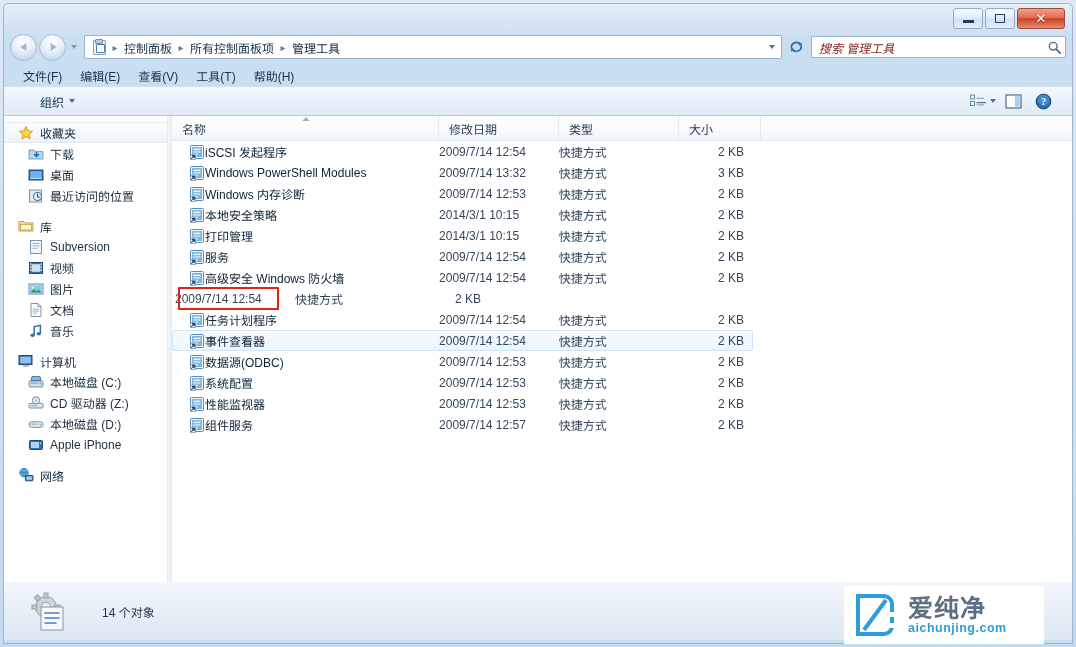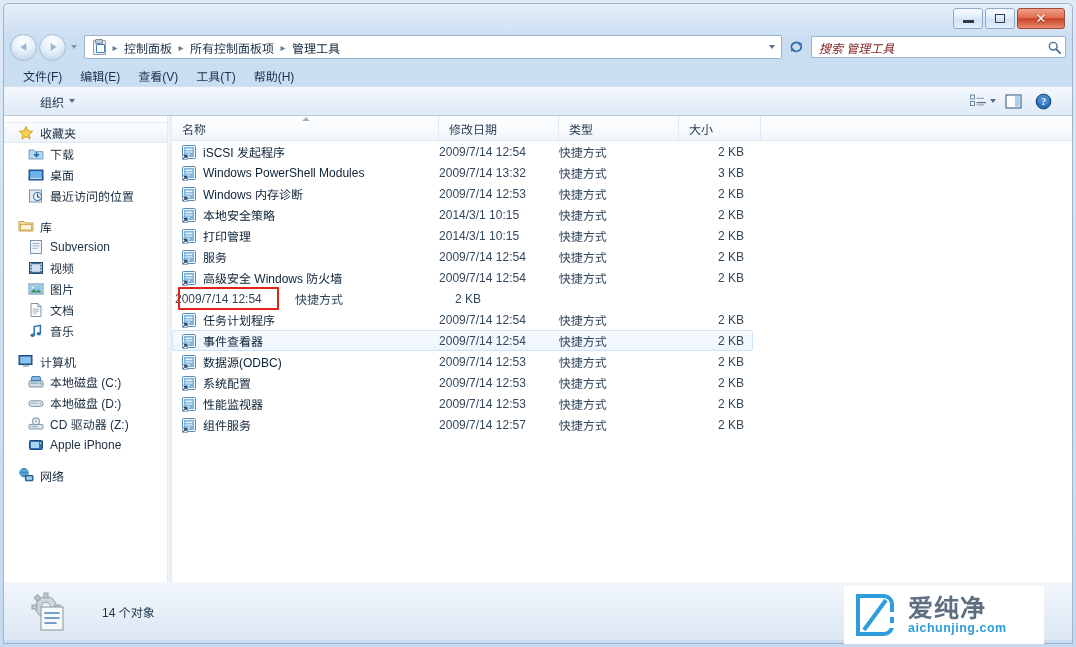--- a/index.html
+++ b/index.html
@@ -193,21 +193,21 @@
   .rows{position:relative;}
   .row{
     display:flex;height:21px;align-items:center;position:relative;box-sizing:border-box;
     border:1px solid transparent;cursor:default;width:581px;
   }
   .row.hovered{
     background:linear-gradient(180deg,#f7fbff 0%,#ecf5fe 100%);
     border:1px solid #cfe4f7;border-radius:2px;
   }
   .cellname{
-    width:265px;display:flex;align-items:center;gap:6px;padding-left:8px;box-sizing:border-box;
+    width:265px;display:flex;align-items:center;padding-left:16px;box-sizing:border-box;
     overflow:hidden;white-space:nowrap;
   }
   .fname{font-size:12px;color:#0d2236;}
   .celldate{width:120px;font-size:12px;color:#33465a;padding-left:2px;box-sizing:border-box;white-space:nowrap;}
   .celltype{width:120px;font-size:12px;color:#33465a;padding-left:2px;box-sizing:border-box;white-space:nowrap;}
   .cellsize{width:76px;font-size:12px;color:#33465a;text-align:right;padding-right:8px;box-sizing:border-box;white-space:nowrap;}
 
   .annot-box{
     position:absolute;border:2px solid #e2231a;border-radius:1px;
     pointer-events:none;box-sizing:border-box;
@@ -451,34 +451,34 @@
           <svg class="ico" viewBox="0 0 16 16">
             <rect x="1" y="7" width="14" height="6" rx="1" fill="#cfdcea" stroke="#7d93a9" stroke-width="1"></rect>
             <rect x="2.5" y="8.6" width="8" height="1.2" fill="#91a8bd"></rect>
             <circle cx="12.6" cy="9.8" r="1" fill="#5ec45e"></circle>
             <path d="M4 2.5h8l1 4H3z" fill="#7fb8e0" stroke="#3f74a4" stroke-width="0.9"></path>
           </svg>
           <span class="navlabel">本地磁盘 (C:)</span>
         </div>
         <div class="navrow">
           <svg class="ico" viewBox="0 0 16 16">
-            <rect x="1" y="5.8" width="14" height="5.6" rx="2.4" fill="#dde7f0" stroke="#7d93a9" stroke-width="1"></rect>
-            <rect x="2.6" y="7.6" width="7" height="1.2" fill="#9fb3c6"></rect>
-            <circle cx="12.4" cy="8.6" r="0.9" fill="#8fa7bd"></circle>
-          </svg>
-          <span class="navlabel">本地磁盘 (D:)</span>
-        </div>
-        <div class="navrow">
-          <svg class="ico" viewBox="0 0 16 16">
             <rect x="1" y="8.4" width="14" height="4.6" rx="1" fill="#dde7f0" stroke="#7d93a9" stroke-width="1"></rect>
             <rect x="2.6" y="10" width="6.6" height="1.2" fill="#9fb3c6"></rect>
             <circle cx="8" cy="5.4" r="3.6" fill="#e8eef5" stroke="#6f89a2" stroke-width="1"></circle>
             <circle cx="8" cy="5.4" r="1.1" fill="#9fb3c6"></circle>
           </svg>
           <span class="navlabel">CD 驱动器 (Z:)</span>
+        </div>
+        <div class="navrow">
+          <svg class="ico" viewBox="0 0 16 16">
+            <rect x="1" y="5.8" width="14" height="5.6" rx="2.4" fill="#dde7f0" stroke="#7d93a9" stroke-width="1"></rect>
+            <rect x="2.6" y="7.6" width="7" height="1.2" fill="#9fb3c6"></rect>
+            <circle cx="12.4" cy="8.6" r="0.9" fill="#8fa7bd"></circle>
+          </svg>
+          <span class="navlabel">本地磁盘 (D:)</span>
         </div>
         <div class="navrow">
           <svg class="ico" viewBox="0 0 16 16">
             <rect x="1.5" y="3.5" width="13" height="9" rx="1" fill="#2f6fb8" stroke="#1d4874" stroke-width="1"></rect>
             <rect x="3" y="5" width="8" height="6" fill="#a8d5f2"></rect>
             <circle cx="12.6" cy="6.2" r="0.8" fill="#ffe680"></circle>
           </svg>
           <span class="navlabel">Apple iPhone</span>
         </div>
 

